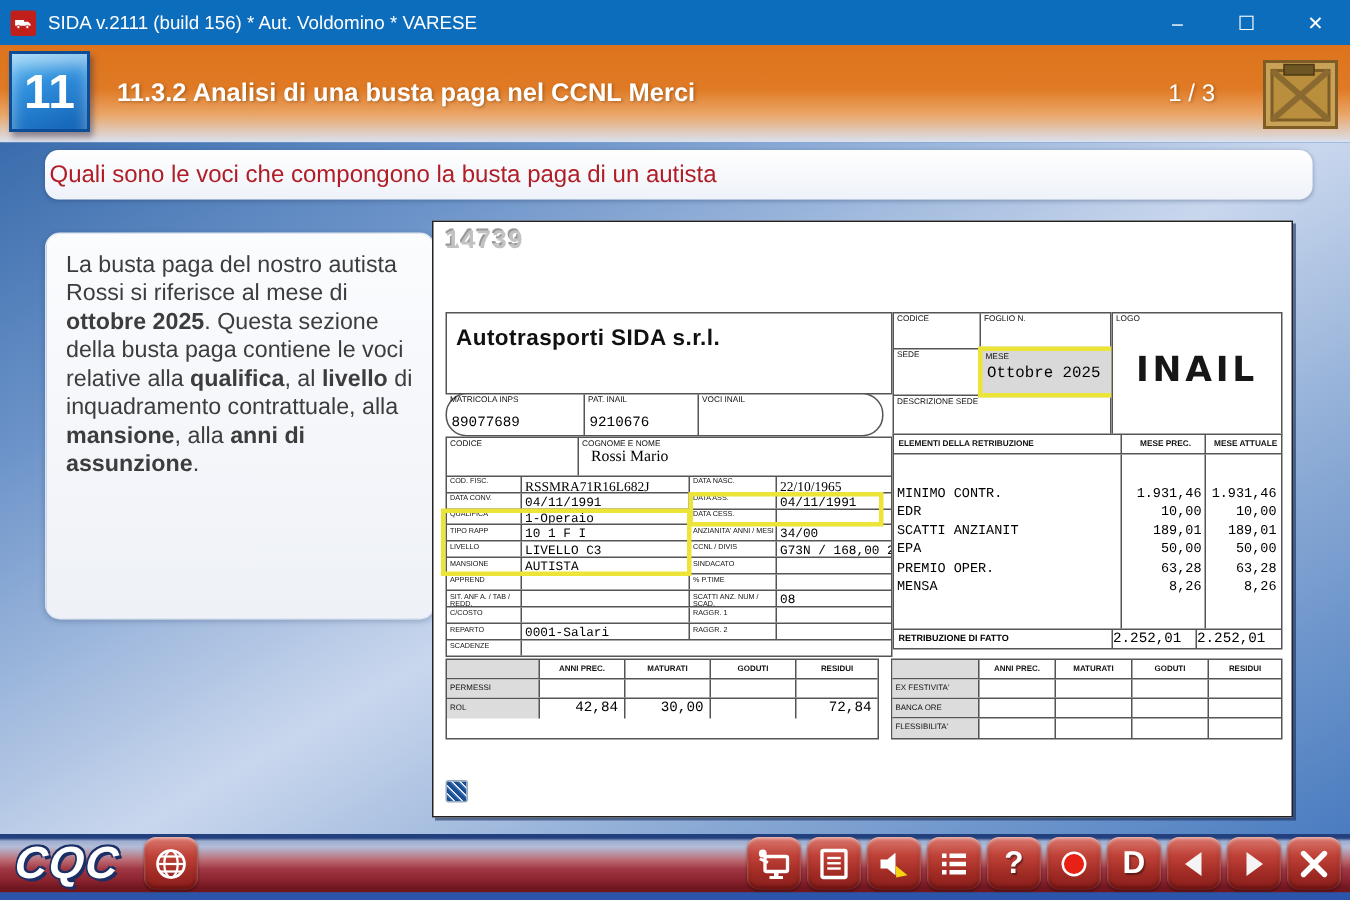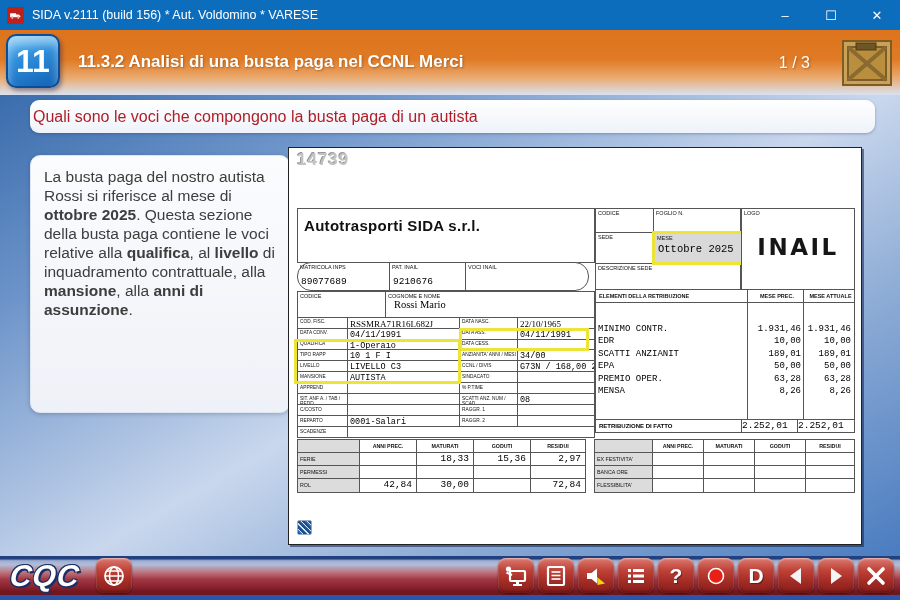--- a/index.html
+++ b/index.html
@@ -11,21 +11,21 @@
     display:flex; align-items:center; color:#fff; }
   .titlebar .appicon { width:17px; height:17px; margin:0 8px 0 7px; background:#c11f1a; border-radius:2px;
     display:flex; align-items:center; justify-content:center; }
   .titlebar .title { font-size:12.5px; flex:1; }
   .win-btn { width:46px; height:30px; display:flex; align-items:center; justify-content:center;
     font-size:13px; color:#fff; cursor:default; }
 
   
   .header { position:absolute; left:0; top:30px; width:900px; height:65px;
     background:linear-gradient(180deg,#dd731d 0%,#e07a24 45%,#eaa76a 72%,#d9e2f1 100%); }
-  .badge11 { position:absolute; left:6px; top:4px; width:54px; height:54px; border-radius:10px;
+  .badge11 { position:absolute; left:6px; top:4px; width:54px; height:54px; border-radius:0;
     background:linear-gradient(160deg,#6cc0f2 0%,#2f8fdc 40%,#1261b4 100%);
     border:2px solid #0c4d96; box-shadow:2px 3px 4px rgba(40,40,80,.45), inset 0 8px 10px rgba(255,255,255,.45);
     color:#fff; font-size:32px; font-weight:bold; display:flex; align-items:center; justify-content:center; }
   .lesson-title { position:absolute; left:78px; top:22px; color:#fff; font-size:17px; font-weight:bold;
     text-shadow:1px 1px 2px rgba(120,60,0,.5); }
   .page-ind { position:absolute; right:90px; top:24px; color:#fff; font-size:16px;
     text-shadow:1px 1px 2px rgba(120,60,0,.5); }
   .crate { position:absolute; right:8px; top:8px; width:50px; height:48px; }
 
   
@@ -337,27 +337,20 @@
 
       <div class="btable" style="left:8px;width:289px" id="btable-left">
           <div class="bt-row">
             <div class="bt-lab" style="width:62px"></div>
             <div class="bt-h" style="width:57px;flex:none">ANNI PREC.</div>
             <div class="bt-h" style="width:57px;flex:none">MATURATI</div>
             <div class="bt-h" style="width:57px;flex:none">GODUTI</div>
             <div class="bt-h" style="width:57px;flex:1">RESIDUI</div>
           </div>
           <div class="bt-row">
-            <div class="bt-lab" style="width:62px">FERIE</div>
-            <div class="bt-v" style="width:57px;flex:none"></div>
-            <div class="bt-v" style="width:57px;flex:none">18,33</div>
-            <div class="bt-v" style="width:57px;flex:none">15,36</div>
-            <div class="bt-v" style="width:57px;flex:1">2,97</div>
-          </div>
-          <div class="bt-row">
             <div class="bt-lab" style="width:62px">PERMESSI</div>
             <div class="bt-v" style="width:57px;flex:none"></div>
             <div class="bt-v" style="width:57px;flex:none"></div>
             <div class="bt-v" style="width:57px;flex:none"></div>
             <div class="bt-v" style="width:57px;flex:1"></div>
           </div>
           <div class="bt-row">
             <div class="bt-lab" style="width:62px">ROL</div>
             <div class="bt-v" style="width:57px;flex:none">42,84</div>
             <div class="bt-v" style="width:57px;flex:none">30,00</div>

